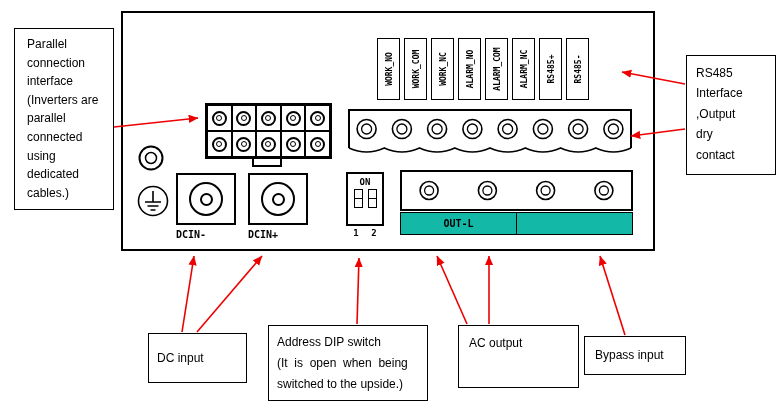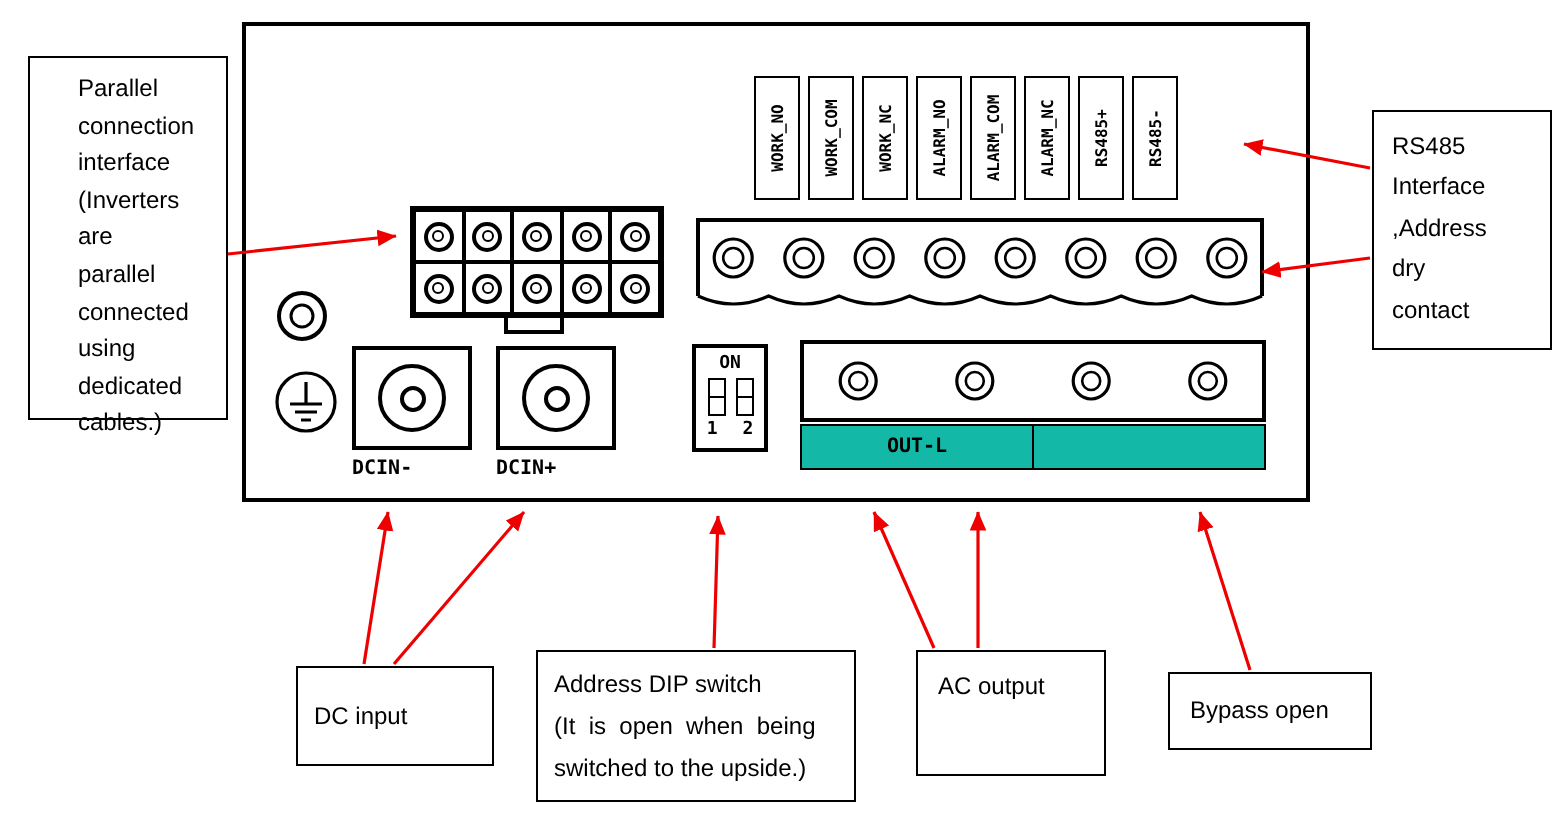--- a/index.html
+++ b/index.html
@@ -32,21 +32,21 @@
   .dcring{width:34px;height:34px;border:2.5px solid #000;border-radius:50%;display:flex;align-items:center;justify-content:center}
   .dcdot{width:13px;height:13px;border:2px solid #000;border-radius:50%}
   .dclabel{position:absolute;top:216px;width:60px;text-align:left;font:bold 10px "DejaVu Sans Mono",monospace}
 
   .dip{position:absolute;left:223px;top:159px;width:38px;height:54px;border:2px solid #000;
        display:flex;flex-direction:column;align-items:center;background:#fff}
   .dip .on{font:bold 9px "DejaVu Sans Mono",monospace;margin-top:3px}
   .switches{display:flex;gap:5px;margin-top:2px}
   .sw{width:9px;height:19px;border:1.5px solid #000}
   .sw i{display:block;height:9px;border-bottom:1.5px solid #000}
-  .dipnums{font:bold 9px "DejaVu Sans Mono",monospace;margin-top:2px;word-spacing:7px}
+  .dipnums{font:bold 9px "DejaVu Sans Mono",monospace;margin-top:20px;word-spacing:7px}
 
   .outrow{position:absolute;left:277px;top:199px;width:233px;height:23px;display:flex}
   .outcell{flex:1;border:1.5px solid #000;display:flex;align-items:center;justify-content:center;
            font:bold 10px "DejaVu Sans Mono",monospace;background:#14b8a6}
   .outcell + .outcell{border-left:none}
 
   
   .callout{position:absolute;border:1.2px solid #000;background:#fff;font-size:12px;line-height:1.55;color:#000}
   .pre{white-space:pre-line}
   .prew{white-space:pre-wrap}
@@ -211,45 +211,45 @@
           <circle cx="203.9" cy="20.5" r="4.5" stroke-width="1.3"></circle>
       </g>
     </svg>
 
     <div class="outrow">
       <div class="outcell">OUT-L</div>
       <div class="outcell"></div>
     </div>
   </div>
 
-  <div class="callout pre" style="left:14px;top:28px;width:100px;height:182px;padding:6px 24px">Parallel
+  <div class="callout pre" style="left:14px;top:28px;width:100px;height:182px;padding:6px 12px">Parallel
 connection
 interface
 (Inverters are
 parallel
 connected
 using
 dedicated
 cables.)</div>
 
   <div class="callout pre" style="left:686px;top:55px;width:90px;height:120px;padding:7px 9px;line-height:1.7">RS485
 Interface
-,Address
+,Output
 dry
 contact</div>
 
   <div class="callout" style="left:148px;top:333px;width:99px;height:50px;display:flex;align-items:center;padding-left:8px">DC input</div>
 
   <div class="callout prew" style="left:268px;top:325px;width:160px;height:76px;padding:6px 8px;line-height:1.75">Address DIP switch
 (It  is  open  when  being
 switched to the upside.)</div>
 
-  <div class="callout" style="left:458px;top:325px;width:95px;height:63px;padding:8px 10px">AC output</div>
-
-  <div class="callout" style="left:584px;top:336px;width:102px;height:39px;display:flex;align-items:center;padding-left:10px">Bypass open</div>
+  <div class="callout" style="left:458px;top:325px;width:121px;height:63px;padding:8px 10px">AC output</div>
+
+  <div class="callout" style="left:584px;top:336px;width:102px;height:39px;display:flex;align-items:center;padding-left:10px">Bypass input</div>
 
   <svg class="arrows" width="782" height="410" viewBox="0 0 782 410" style="color: rgb(238, 0, 0);">
     <defs>
       <marker id="ah" markerWidth="7" markerHeight="6" refX="5.8" refY="2.6" orient="auto">
         <path d="M0,0 L6,2.6 L0,5.2 Z" fill="currentColor"></path>
       </marker>
     </defs>
     <g stroke="currentColor" stroke-width="1.6">
       <line x1="114" y1="127" x2="198" y2="118" marker-end="url(#ah)"></line>
       <line x1="685" y1="84" x2="622" y2="72" marker-end="url(#ah)"></line>

